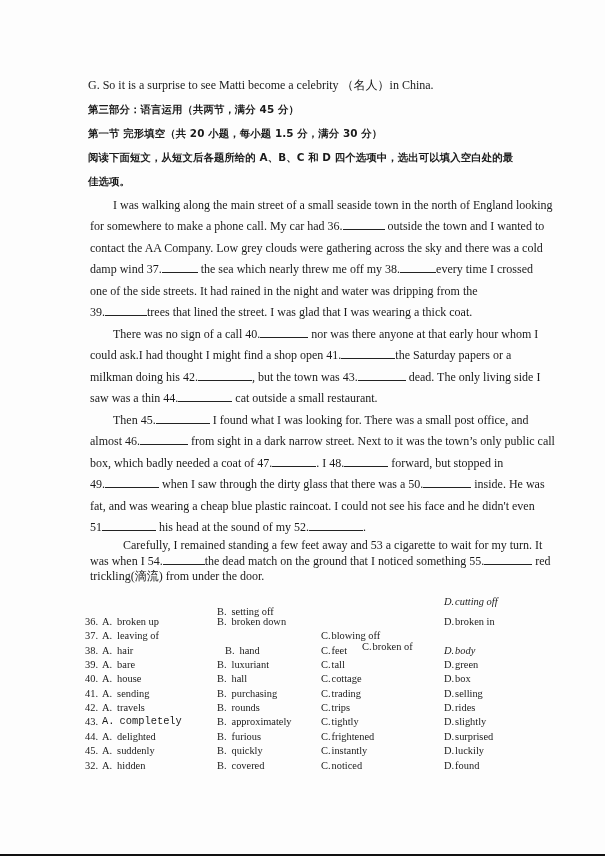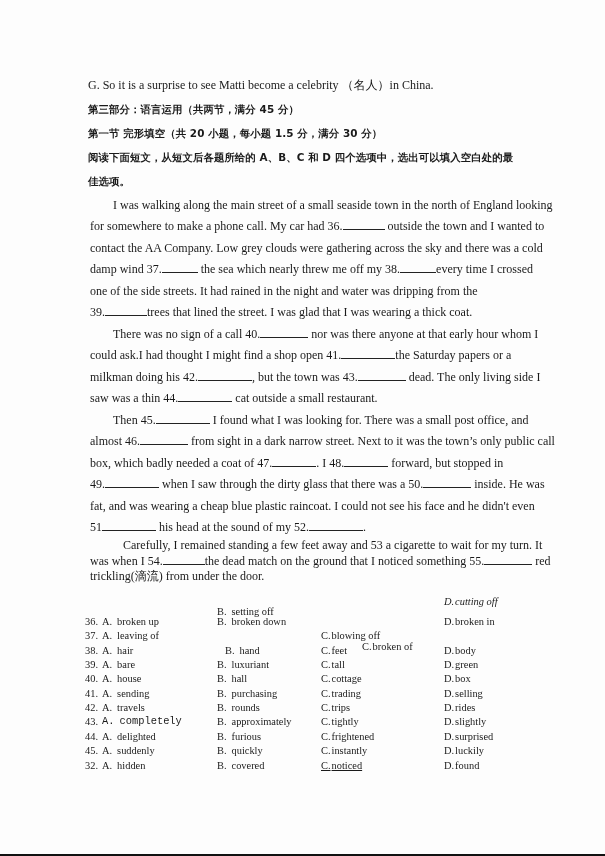--- a/index.html
+++ b/index.html
@@ -85,21 +85,21 @@
       <div class="opt" style="left: 102px; top: 629.35px;"><span style="margin-right: 5px;">A.</span><span>leaving of</span></div>
       <div class="opt" style="left: 217px; top: 605px;"><span style="margin-right: 5px;">B.</span><span>setting off</span></div>
       <div class="opt" style="left: 321px; top: 629.35px;"><span style="margin-right: 1px;">C.</span><span>blowing off</span></div>
       <div class="opt" style="left: 444px; top: 595px; font-style: italic;"><span style="margin-right: 1px;">D.</span><span>cutting off</span></div>
     </div>
     <div>
       <div class="opt" style="left: 85px; top: 643.7px;">38.</div>
       <div class="opt" style="left: 102px; top: 643.7px;"><span style="margin-right: 5px;">A.</span><span>hair</span></div>
       <div class="opt" style="left: 217px; top: 643.7px; margin-left: 8px;"><span style="margin-right: 5px;">B.</span><span>hand</span></div>
       <div class="opt" style="left: 321px; top: 643.7px;"><span style="margin-right: 1px;">C.</span><span>feet</span></div>
-      <div class="opt" style="left: 444px; top: 643.7px;"><span style="margin-right: 1px;">D.</span><span>body</span></div>
+      <div class="opt" style="left: 444px; top: 643.7px; font-style: italic;"><span style="margin-right: 1px;">D.</span><span>body</span></div>
     </div>
     <div>
       <div class="opt" style="left: 85px; top: 658.05px;">39.</div>
       <div class="opt" style="left: 102px; top: 658.05px;"><span style="margin-right: 5px;">A.</span><span>bare</span></div>
       <div class="opt" style="left: 217px; top: 658.05px;"><span style="margin-right: 5px;">B.</span><span>luxuriant</span></div>
       <div class="opt" style="left: 321px; top: 658.05px;"><span style="margin-right: 1px;">C.</span><span>tall</span></div>
       <div class="opt" style="left: 444px; top: 658.05px;"><span style="margin-right: 1px;">D.</span><span>green</span></div>
     </div>
     <div>
       <div class="opt" style="left: 85px; top: 672.4px;">40.</div>
@@ -140,18 +140,18 @@
       <div class="opt" style="left: 85px; top: 744.15px;">45.</div>
       <div class="opt" style="left: 102px; top: 744.15px;"><span style="margin-right: 5px;">A.</span><span>suddenly</span></div>
       <div class="opt" style="left: 217px; top: 744.15px;"><span style="margin-right: 5px;">B.</span><span>quickly</span></div>
       <div class="opt" style="left: 321px; top: 744.15px;"><span style="margin-right: 1px;">C.</span><span>instantly</span></div>
       <div class="opt" style="left: 444px; top: 744.15px;"><span style="margin-right: 1px;">D.</span><span>luckily</span></div>
     </div>
     <div>
       <div class="opt" style="left: 85px; top: 758.5px;">32.</div>
       <div class="opt" style="left: 102px; top: 758.5px;"><span style="margin-right: 5px;">A.</span><span>hidden</span></div>
       <div class="opt" style="left: 217px; top: 758.5px;"><span style="margin-right: 5px;">B.</span><span>covered</span></div>
-      <div class="opt" style="left: 321px; top: 758.5px; text-decoration: underline;"><span style="margin-right: 1px;">C.</span><span>noticed</span></div>
+      <div class="opt" style="left: 321px; top: 758.5px;"><span style="margin-right: 1px;">C.</span><span>noticed</span></div>
       <div class="opt" style="left: 444px; top: 758.5px;"><span style="margin-right: 1px;">D.</span><span>found</span></div>
     </div>
   </div>
 
 <div class="bottom-rule"></div>
 
 </body></html>

